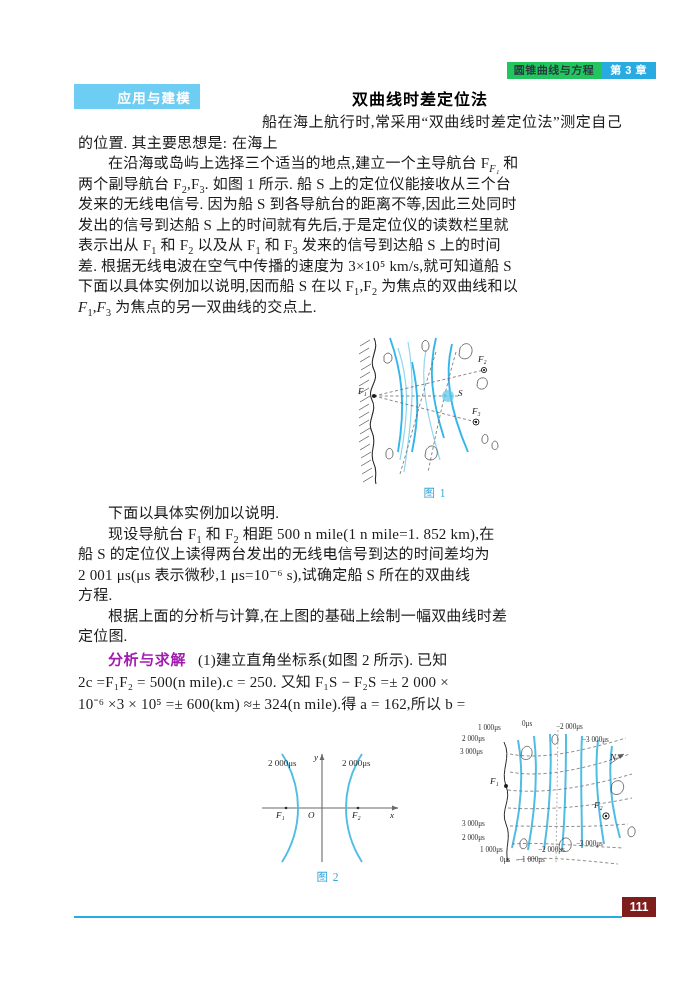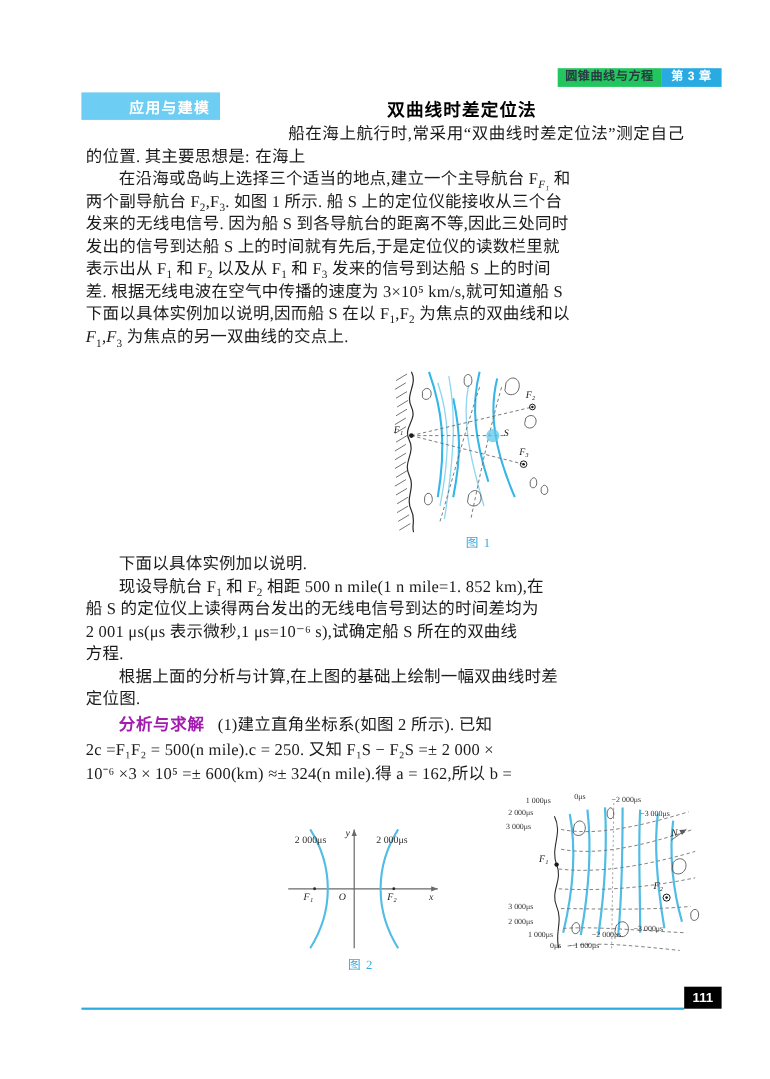--- a/index.html
+++ b/index.html
@@ -141,21 +141,21 @@
     width: 548px;
     height: 2px;
     background: #29abe2;
   }
   #page-number {
     position: absolute;
     right: 44px;
     top: 897px;
     min-width: 34px;
     height: 20px;
-    background: #000000;
+    background: #7f1d1d;
     color: #ffffff;
     font-family: "Liberation Sans", sans-serif;
     font-weight: 700;
     font-size: 12px;
     display: flex;
     align-items: center;
     justify-content: center;
     padding: 0 6px;
     box-sizing: border-box;
   }

